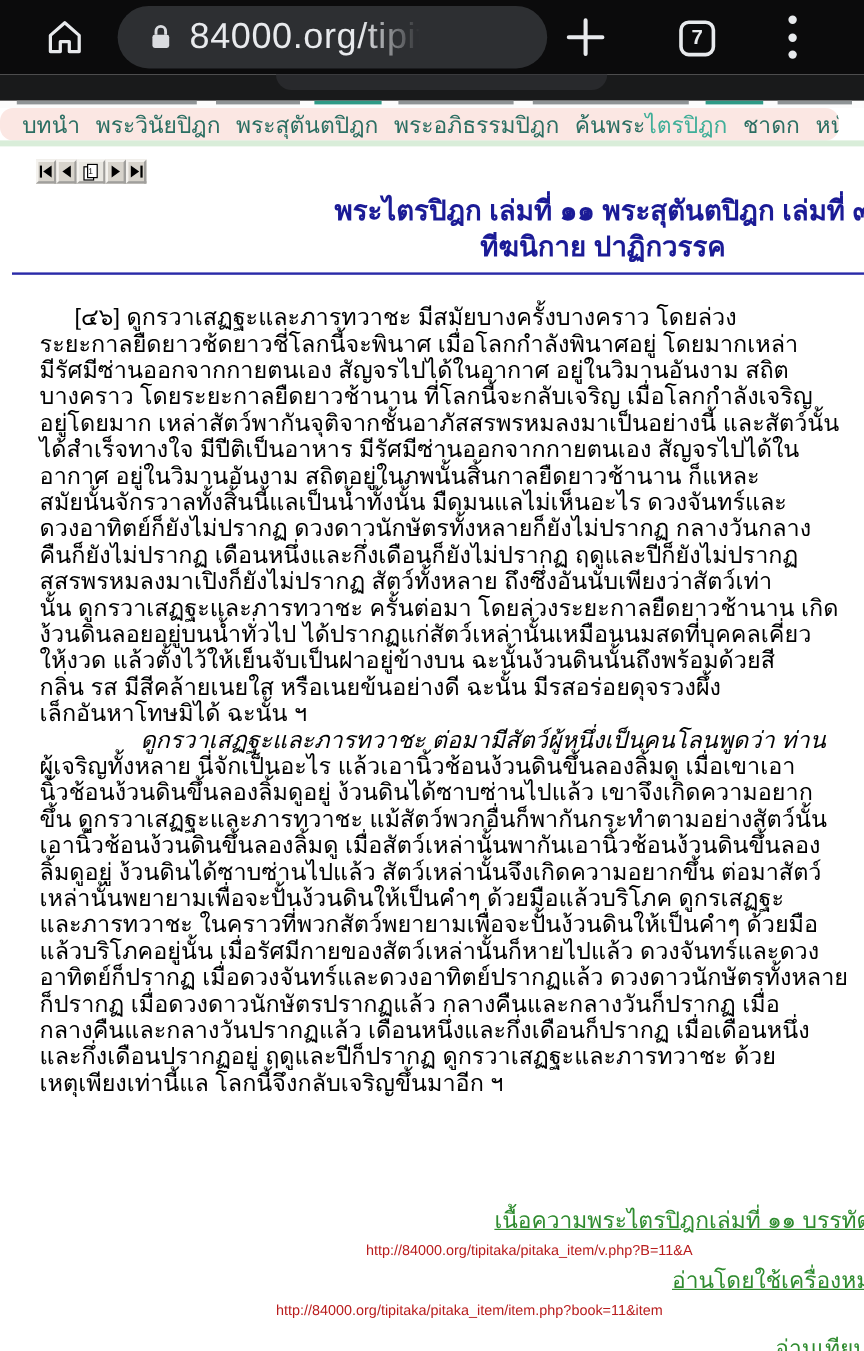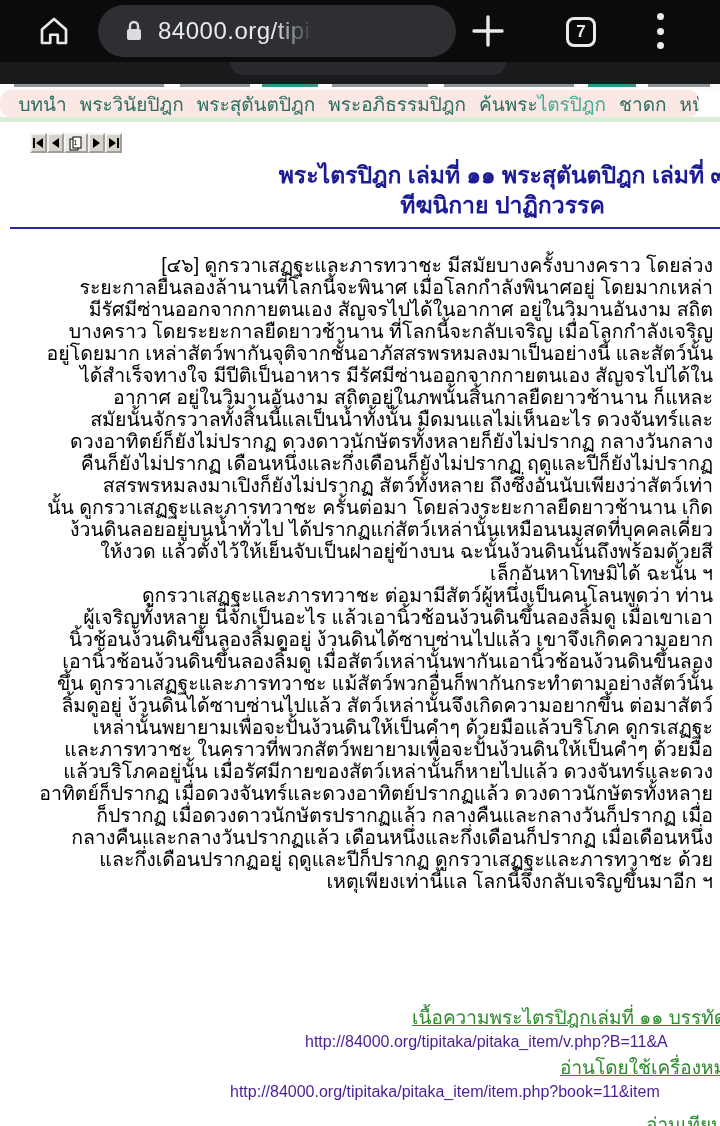--- a/index.html
+++ b/index.html
@@ -6,21 +6,21 @@
     font-family:"Liberation Sans","DejaVu Sans",sans-serif;}
   .stage{position:relative;width:720px;height:1126px;overflow:hidden;background:#fff;}
 
   
   .chrome{position:absolute;left:0;top:0;width:720px;height:62px;background:#0b0b0c;display:flex;align-items:center;}
   .chrome-ext{position:absolute;left:0;top:62px;width:720px;height:22px;background:#191a1b;}
   .pill-tail{position:absolute;left:230px;top:0;width:276px;height:13px;background:#28292c;border-radius:0 0 14px 14px;}
   .home-btn{margin-left:34px;width:40px;height:40px;display:flex;align-items:center;justify-content:center;}
   .url-pill{position:absolute;left:98px;top:5px;width:358px;height:52px;background:#2d2f32;border-radius:26px;
     display:flex;align-items:center;padding-left:26px;box-sizing:border-box;overflow:hidden;}
-  .url-text{color:#e8eaed;font-size:24px;margin-left:14px;white-space:nowrap;letter-spacing:.5px;
+  .url-text{color:#e8eaed;font-size:30px;margin-left:14px;white-space:nowrap;letter-spacing:.5px;
     -webkit-mask-image:linear-gradient(90deg,#000 72%,transparent 97%);
     mask-image:linear-gradient(90deg,#000 72%,transparent 97%);}
   .plus-icon{position:absolute;left:468px;top:11px;width:40px;height:40px;color:#e8eaed;}
   .tab-box{position:absolute;left:566px;top:17px;width:24px;height:24px;border:3px solid #e8eaed;border-radius:8px;
     color:#e8eaed;font-size:17px;font-weight:bold;display:flex;align-items:center;justify-content:center;}
   .kebab{position:absolute;left:655px;top:13px;width:10px;height:36px;display:flex;flex-direction:column;justify-content:space-between;align-items:center;}
   .kebab span{width:7px;height:7px;border-radius:50%;background:#e8eaed;display:block;}
 
   
   .sliver{position:absolute;left:0;top:84px;width:720px;height:6px;background:#fcfcfc;}
@@ -43,28 +43,28 @@
   .vcr-btn svg{display:block;}
 
   
   .head-wrap{position:absolute;left:0;top:160px;width:1005px;text-align:center;color:#1b1b96;font-weight:bold;}
   .head-wrap .h1{font-size:23px;line-height:30px;}
   .head-wrap .h2{font-size:23px;line-height:30px;}
   .rule{position:absolute;left:10px;top:227px;width:1000px;border-top:2px solid #2a2aa8;}
 
   
   .scripture{position:absolute;left:33px;top:254px;width:680px;color:#000;}
-  .scripture .bodyline{font-size:19.5px;line-height:22px;white-space:nowrap;text-align:right;}
+  .scripture .bodyline{font-size:19.5px;line-height:22px;white-space:nowrap;}
   .para.p1 .bodyline:first-of-type{text-indent:29px;}
-  .para.p2 .bodyline:first-of-type{text-indent:84px;}
+  .para.p2 .bodyline:first-of-type{text-indent:84px;font-style:italic;}
 
   
   .footer{position:absolute;left:0;top:1006px;width:720px;}
   .flabel{display:block;font-size:19px;line-height:24px;color:#2e8b2e;text-decoration:underline;white-space:nowrap;}
-  .furl{font-size:16px;line-height:24px;color:#4c1d95;white-space:nowrap;}
+  .furl{font-size:12px;line-height:24px;color:#b91c1c;white-space:nowrap;}
   .f-item:nth-of-type(1) .flabel{margin-left:412px;}
   .f-item:nth-of-type(1) .furl{margin-left:305px;}
   .f-item:nth-of-type(2) .flabel{margin-left:560px;margin-top:2px;}
   .f-item:nth-of-type(2) .furl{margin-left:230px;}
   .f-item:nth-of-type(3) .flabel{margin-left:646px;margin-top:9px;}
   .f-item:nth-of-type(3) .furl{margin-left:454px;}
 </style>
 </head>
 <body>
 
@@ -156,42 +156,43 @@
   <div class="head-wrap">
     <div class="h1">พระไตรปิฎก เล่มที่ ๑๑  พระสุตันตปิฎก เล่มที่ ๓</div>
     <div class="h2">ทีฆนิกาย ปาฏิกวรรค</div>
   </div>
   <div class="rule"></div>
 
   <div class="scripture">
     <div class="para p1">
 
     <div class="bodyline">[๔๖] ดูกรวาเสฏฐะและภารทวาชะ มีสมัยบางครั้งบางคราว โดยล่วง</div>
-        <div class="bodyline">ระยะกาลยืนลองล้านานที่โลกนี้จะพินาศ เมื่อโลกกำลังพินาศอยู่ โดยมากเหล่า</div>
+        <div class="bodyline">ระยะกาลยืดยาวช้ดยาวชี่โลกนี้จะพินาศ เมื่อโลกกำลังพินาศอยู่ โดยมากเหล่า</div>
         <div class="bodyline">มีรัศมีซ่านออกจากกายตนเอง สัญจรไปได้ในอากาศ อยู่ในวิมานอันงาม สถิต</div>
         <div class="bodyline">บางคราว โดยระยะกาลยืดยาวช้านาน ที่โลกนี้จะกลับเจริญ เมื่อโลกกำลังเจริญ</div>
         <div class="bodyline">อยู่โดยมาก เหล่าสัตว์พากันจุติจากชั้นอาภัสสรพรหมลงมาเป็นอย่างนี้ และสัตว์นั้น</div>
         <div class="bodyline">ได้สำเร็จทางใจ มีปีติเป็นอาหาร มีรัศมีซ่านออกจากกายตนเอง สัญจรไปได้ใน</div>
         <div class="bodyline">อากาศ อยู่ในวิมานอันงาม สถิตอยู่ในภพนั้นสิ้นกาลยืดยาวช้านาน ก็แหละ</div>
         <div class="bodyline">สมัยนั้นจักรวาลทั้งสิ้นนี้แลเป็นน้ำทั้งนั้น มืดมนแลไม่เห็นอะไร ดวงจันทร์และ</div>
         <div class="bodyline">ดวงอาทิตย์ก็ยังไม่ปรากฏ ดวงดาวนักษัตรทั้งหลายก็ยังไม่ปรากฏ กลางวันกลาง</div>
         <div class="bodyline">คืนก็ยังไม่ปรากฏ เดือนหนึ่งและกึ่งเดือนก็ยังไม่ปรากฏ ฤดูและปีก็ยังไม่ปรากฏ</div>
         <div class="bodyline">สสรพรหมลงมาเปิงก็ยังไม่ปรากฏ สัตว์ทั้งหลาย ถึงซึ่งอันนับเพียงว่าสัตว์เท่า</div>
         <div class="bodyline">นั้น ดูกรวาเสฏฐะและภารทวาชะ ครั้นต่อมา โดยล่วงระยะกาลยืดยาวช้านาน เกิด</div>
         <div class="bodyline">ง้วนดินลอยอยู่บนน้ำทั่วไป ได้ปรากฏแก่สัตว์เหล่านั้นเหมือนนมสดที่บุคคลเคี่ยว</div>
         <div class="bodyline">ให้งวด แล้วตั้งไว้ให้เย็นจับเป็นฝาอยู่ข้างบน ฉะนั้นง้วนดินนั้นถึงพร้อมด้วยสี</div>
+        <div class="bodyline">กลิ่น รส มีสีคล้ายเนยใส หรือเนยข้นอย่างดี ฉะนั้น มีรสอร่อยดุจรวงผึ้ง</div>
         <div class="bodyline">เล็กอันหาโทษมิได้ ฉะนั้น ฯ</div>
       </div>
     <div class="para p2">
 
     <div class="bodyline">ดูกรวาเสฏฐะและภารทวาชะ ต่อมามีสัตว์ผู้หนึ่งเป็นคนโลนพูดว่า ท่าน</div>
         <div class="bodyline">ผู้เจริญทั้งหลาย นี่จักเป็นอะไร แล้วเอานิ้วช้อนง้วนดินขึ้นลองลิ้มดู เมื่อเขาเอา</div>
         <div class="bodyline">นิ้วช้อนง้วนดินขึ้นลองลิ้มดูอยู่ ง้วนดินได้ซาบซ่านไปแล้ว เขาจึงเกิดความอยาก</div>
+        <div class="bodyline">ขึ้น ดูกรวาเสฏฐะและภารทวาชะ แม้สัตว์พวกอื่นก็พากันกระทำตามอย่างสัตว์นั้น</div>
         <div class="bodyline">เอานิ้วช้อนง้วนดินขึ้นลองลิ้มดู เมื่อสัตว์เหล่านั้นพากันเอานิ้วช้อนง้วนดินขึ้นลอง</div>
-        <div class="bodyline">ขึ้น ดูกรวาเสฏฐะและภารทวาชะ แม้สัตว์พวกอื่นก็พากันกระทำตามอย่างสัตว์นั้น</div>
         <div class="bodyline">ลิ้มดูอยู่ ง้วนดินได้ซาบซ่านไปแล้ว สัตว์เหล่านั้นจึงเกิดความอยากขึ้น ต่อมาสัตว์</div>
         <div class="bodyline">เหล่านั้นพยายามเพื่อจะปั้นง้วนดินให้เป็นคำๆ ด้วยมือแล้วบริโภค ดูกรเสฏฐะ</div>
         <div class="bodyline">และภารทวาชะ ในคราวที่พวกสัตว์พยายามเพื่อจะปั้นง้วนดินให้เป็นคำๆ ด้วยมือ</div>
         <div class="bodyline">แล้วบริโภคอยู่นั้น เมื่อรัศมีกายของสัตว์เหล่านั้นก็หายไปแล้ว ดวงจันทร์และดวง</div>
         <div class="bodyline">อาทิตย์ก็ปรากฏ เมื่อดวงจันทร์และดวงอาทิตย์ปรากฏแล้ว ดวงดาวนักษัตรทั้งหลาย</div>
         <div class="bodyline">ก็ปรากฏ เมื่อดวงดาวนักษัตรปรากฏแล้ว กลางคืนและกลางวันก็ปรากฏ เมื่อ</div>
         <div class="bodyline">กลางคืนและกลางวันปรากฏแล้ว เดือนหนึ่งและกึ่งเดือนก็ปรากฏ เมื่อเดือนหนึ่ง</div>
         <div class="bodyline">และกึ่งเดือนปรากฏอยู่ ฤดูและปีก็ปรากฏ ดูกรวาเสฏฐะและภารทวาชะ ด้วย</div>
         <div class="bodyline">เหตุเพียงเท่านี้แล โลกนี้จึงกลับเจริญขึ้นมาอีก ฯ</div>
       </div>

